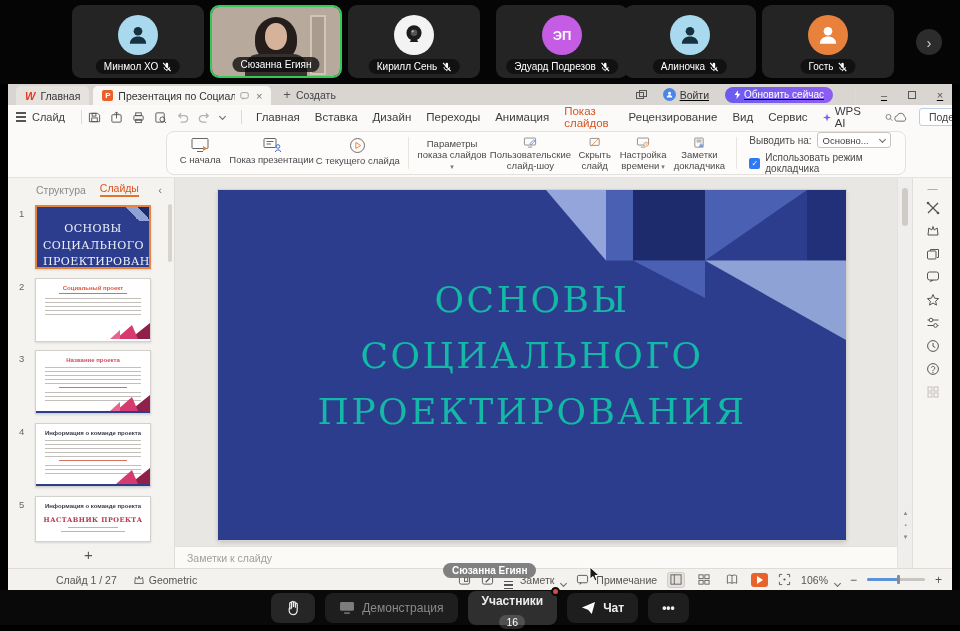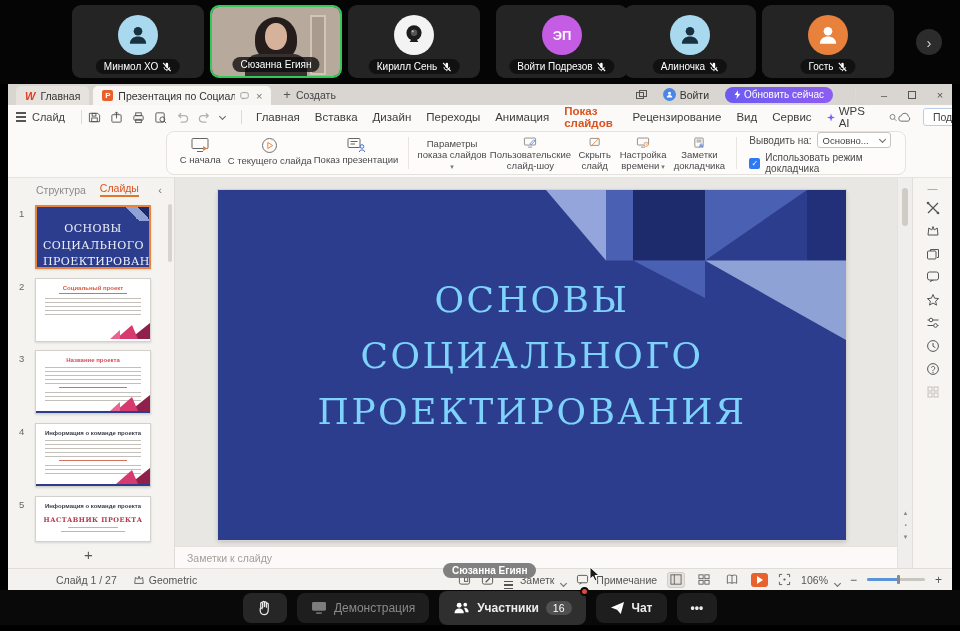--- a/index.html
+++ b/index.html
@@ -33,21 +33,21 @@
   .tab { height:19px; display:flex; align-items:center; gap:5px; padding:0 9px; font-size:10.5px; color:#333; border-radius:5px 5px 0 0; }
   .tab.home { margin-left:8px; background:#e6e3df; }
   .tab.doc  { margin-left:4px; background:#f7f6f3; width:178px; }
   .wlogo { color:#e23c22; font-weight:bold; font-size:11px; font-style:italic; }
   .picon { width:11px; height:11px; background:#e8602c; color:#fff; border-radius:2px; font-size:8px; font-weight:bold;
            display:flex; align-items:center; justify-content:center; flex:none; }
   .doc-title { white-space:nowrap; overflow:hidden; max-width:118px; }
   .tab-x { color:#777; font-size:11px; margin-left:2px; }
   .newtab { display:flex; align-items:center; gap:5px; font-size:10.5px; color:#444; margin-left:12px; padding-bottom:3px; }
   .newtab .plus { font-size:13px; color:#555; }
-  .tabbar-right { position:absolute; right:6px; top:0; height:21px; display:flex; align-items:center; gap:16px; }
+  .tabbar-right { position:absolute; right:6px; top:0; height:21px; display:flex; align-items:center; gap:16px;text-decoration:underline; }
   .miniavatar { width:13px; height:13px; border-radius:50%; background:#4a86e8; display:flex; align-items:center; justify-content:center; }
   .login-txt { font-size:10.5px; color:#333; }
   .update-pill { height:16px; background:linear-gradient(90deg,#6b5bf0,#8d5df2); color:#fff; font-size:10px;
       border-radius:9px; display:flex; align-items:center; gap:3px; padding:0 9px; }
   .winbtn { color:#555; font-size:11px; width:12px; text-align:center; }
   .restore-sq { width:8px; height:8px; border:1px solid #555; }
   .overlap-sq { position:relative; width:11px; height:10px; }
   .overlap-sq i { position:absolute; width:8px; height:7px; border:1px solid #555; background:transparent; display:block; }
   .overlap-sq i:first-child { left:0; top:2px; } .overlap-sq i:last-child { left:3px; top:0; }
 
@@ -55,21 +55,21 @@
   .menubar { position:absolute; left:0; top:21px; width:100%; height:24px; background:#fbfaf8; display:flex; align-items:center; padding:0 8px; }
   .burger { width:10px; height:2px; background:#555; position:relative; flex:none; }
   .burger::before,.burger::after { content:""; position:absolute; left:0; width:10px; height:2px; background:#555; }
   .burger::before { top:-4px; } .burger::after { top:4px; }
   .menu-word { font-size:11px; color:#444; margin:0 10px 0 6px; }
   .vsep { width:1px; height:14px; background:#ddd9d5; margin:0 6px; flex:none; }
   .qicons { display:flex; align-items:center; gap:9px; margin-right:10px; }
   .qicons svg { display:block; }
   .menu-items { display:flex; align-items:center; gap:15px; font-size:11.5px; color:#3c3c3c; margin-left:8px; }
   .menu-items .mi { padding:3px 0; }
-  .menu-items .mi.active { color:#d9531e; font-weight:bold; border-bottom:2px solid #fca5a5; padding-bottom:1px; }
+  .menu-items .mi.active { color:#d9531e; font-weight:normal; border-bottom:2px solid #fca5a5; padding-bottom:1px; }
   .wpsai { display:flex; align-items:center; gap:4px; }
   .menubar-right { margin-left:auto; display:flex; align-items:center; gap:11px; }
   .share-btn { height:18px; border:1px solid #b9cfe8; border-radius:3px; background:#fff; color:#444; font-size:10.5px;
       display:flex; align-items:center; gap:5px; padding:0 9px; }
   .chev { width:5px; height:5px; border-right:1.3px solid #666; border-bottom:1.3px solid #666; transform:rotate(45deg); margin-top:-2px; }
 
   
   .ribbon { position:absolute; left:0; top:45px; width:100%; height:49px; background:#fbfaf8; border-bottom:1px solid #e7e4e0; }
   .ribbon-card { position:absolute; left:158px; top:2px; width:740px; height:44px; border:1px solid #e5e2de; border-radius:8px;
       display:flex; align-items:stretch; padding:2px 6px; background:#fdfcfb; }
@@ -114,21 +114,21 @@
   .bluebar { position:absolute; left:0; right:0; bottom:0; height:2px; background:#2d3d8e; }
   .naставник { text-align:center; font-family:"DejaVu Serif",serif; font-weight:bold; color:#b43a4e; font-size:6.5px; letter-spacing:.5px; margin-top:7px; }
   .tinyline { width:44%; height:1px; background:#b9b6b2; margin:3px auto 0; }
   .add-slide { position:absolute; left:76px; top:368px; color:#555; font-size:15px; }
   .side-scroll { position:absolute; right:2px; top:26px; width:4px; height:58px; background:#d7d4d0; border-radius:2px; }
 
   
   .canvas { position:absolute; left:167px; top:0; width:722px; height:368px; }
   .slide { position:absolute; left:43px; top:12px; width:628px; height:350px; background:#2d3d8e;
       box-shadow:0 0 0 1px #d6d3cf, 0 2px 5px rgba(0,0,0,.18); }
-  .slide-title { position:absolute; left:0; right:0; top:82px; text-align:center; color:#7dd3fc;
+  .slide-title { position:absolute; left:0; right:0; top:82px; text-align:center; color:#14b8a6;
       font-family:"DejaVu Serif",serif; font-size:36px; letter-spacing:2.5px; line-height:1.55; }
   .deco { position:absolute; right:0; top:0; width:300px; height:150px; }
   .deco i { position:absolute; inset:0; display:block; }
   .d1 { background:#93a5da; clip-path:polygon(0% 0%, 20% 0%, 20% 47%); }
   .d2 { background:#4a60b2; clip-path:polygon(20% 0%, 29% 0%, 29% 47%, 20% 47%); }
   .d3 { background:#1d2a6b; clip-path:polygon(29% 0%, 53% 0%, 53% 47%, 29% 47%); }
   .d4 { background:#4a60b2; clip-path:polygon(53% 0%, 87% 0%, 53% 47%); }
   .d5 { background:#22307a; clip-path:polygon(87% 0%, 100% 0%, 100% 47%, 87% 47%); }
   .d6 { background:#8fa2d6; clip-path:polygon(53% 47%, 100% 47%, 100% 100%); }
   .d7 { background:#4a60b2; clip-path:polygon(29% 47%, 53% 47%, 53% 72%); }
@@ -163,21 +163,21 @@
   .viewbox.active { background:#e5e2dd; border:1px solid #d0cdc8; }
   .slider { position:relative; width:58px; height:3px; background:#c9c6c2; border-radius:2px; }
   .slider .fill { position:absolute; left:0; top:0; height:3px; width:32px; background:#5b94d6; border-radius:2px; }
   .slider .knob { position:absolute; left:30px; top:-3px; width:3px; height:9px; background:#8a8a8a; border-radius:1px; }
   .pm { font-size:12px; color:#555; }
 
   
   .callbar { position:absolute; left:0; top:590px; width:960px; height:35px; background:#090909; display:flex; align-items:center; justify-content:center; gap:10px; }
   .cbtn { height:30px; border-radius:8px; background:#1e1e1e; display:flex; align-items:center; justify-content:center; gap:7px; padding:0 14px; position:relative; }
   .cbtn.hand { width:44px; padding:0; background:#262626; }
-  .cbtn.highlight { background:#2f2f2f; height:34px; }
+  .cbtn.highlight { background:#2f2f2f; height:34px;flex-direction:column; }
   .cbtn .clabel { font-size:12px; color:#ededed; font-weight:bold; }
   .cbtn .clabel.dim { color:#8a8a8a; font-weight:normal; }
   .count-pill { background:rgba(255,255,255,.16); color:#fff; font-size:10.5px; border-radius:8px; padding:1px 7px; }
   .reddot { position:absolute; right:-3px; top:-4px; width:9px; height:9px; border-radius:50%; background:#e0493f; border:2px solid #090909; }
 
   
   .speaker-pill { position:absolute; left:443px; top:563px; background:rgba(118,118,118,.92); color:#fff;
       font-size:10px; font-weight:bold; padding:2px 9px; border-radius:9px; z-index:30; }
   .cursor { position:absolute; left:589px; top:566px; z-index:40; }
 </style>
@@ -236,21 +236,21 @@
             <line x1="1.6" y1="1" x2="10.6" y2="11" stroke="#fff" stroke-width="1.4"></line>
           </svg>
       </div>
     </div>
 
     <div class="tile" style="left:496px">
       <div class="avatar-circle" style="background:#c55ce4">
         <span class="initials">ЭП</span>
       </div>
       <div class="name-pill">
-          <span>Войти Подрезов</span>
+          <span>Эдуард Подрезов</span>
         <svg width="10" height="10" viewBox="0 0 12 12">
             <rect x="4.6" y="1" width="3" height="6" rx="1.5" fill="#fff"></rect>
             <path d="M2.6 6a3.5 3.5 0 0 0 7 0" stroke="#fff" fill="none"></path>
             <line x1="6" y1="9.4" x2="6" y2="11" stroke="#fff"></line>
             <line x1="1.6" y1="1" x2="10.6" y2="11" stroke="#fff" stroke-width="1.4"></line>
           </svg>
       </div>
     </div>
 
     <div class="tile" style="left:624px">
@@ -410,36 +410,36 @@
     <div class="ribbon">
       <div class="ribbon-card">
         <div class="rbtn" style="width:62px">
           <svg width="18" height="16" viewBox="0 0 18 16">
               <rect x="1" y="1.5" width="16" height="10" rx="1" fill="none" stroke="#666"></rect>
               <line x1="6" y1="14.5" x2="12" y2="14.5" stroke="#666"></line>
               <polygon points="12,9 16.4,11.5 12,14" fill="#e8823c"></polygon>
             </svg>
           <span class="lbl">С начала</span>
         </div>
-        <div class="rbtn" style="width:96px">
-          <svg width="17" height="17" viewBox="0 0 18 18">
-              <circle cx="9" cy="9" r="7.4" fill="none" stroke="#666"></circle>
-              <polygon points="7.2,5.8 12.4,9 7.2,12.2" fill="none" stroke="#e8823c"></polygon>
-            </svg>
-          <span class="lbl">С текущего слайда</span>
-        </div>
         <div class="rbtn" style="width:100px">
           <svg width="18" height="16" viewBox="0 0 18 16">
               <rect x="1" y="1.5" width="12" height="9" rx="1" fill="none" stroke="#666"></rect>
               <line x1="3.5" y1="4.5" x2="10.5" y2="4.5" stroke="#666"></line>
               <line x1="3.5" y1="7" x2="8" y2="7" stroke="#666"></line>
               <circle cx="15" cy="9.5" r="1.8" fill="none" stroke="#3d6fd6"></circle>
               <path d="M12.2 15a2.9 2.9 0 0 1 5.6 0" fill="none" stroke="#3d6fd6"></path>
             </svg>
           <span class="lbl">Показ презентации</span>
+        </div>
+        <div class="rbtn" style="width:96px">
+          <svg width="17" height="17" viewBox="0 0 18 18">
+              <circle cx="9" cy="9" r="7.4" fill="none" stroke="#666"></circle>
+              <polygon points="7.2,5.8 12.4,9 7.2,12.2" fill="none" stroke="#e8823c"></polygon>
+            </svg>
+          <span class="lbl">С текущего слайда</span>
         </div>
         <div class="rsep"></div>
         <div class="rbtn dd" style="width:80px">
           <svg width="18" height="16" viewBox="0 0 18 16">
               <rect x="1" y="1.5" width="16" height="10" rx="1" fill="none" stroke="#666"></rect>
               <line x1="6" y1="14.5" x2="12" y2="14.5" stroke="#666"></line>
               <circle cx="13.5" cy="11" r="2.4" fill="none" stroke="#e8823c"></circle>
               <circle cx="13.5" cy="11" r="0.8" fill="#e8823c"></circle>
             </svg>
           <span class="lbl">Параметры показа слайдов</span>

